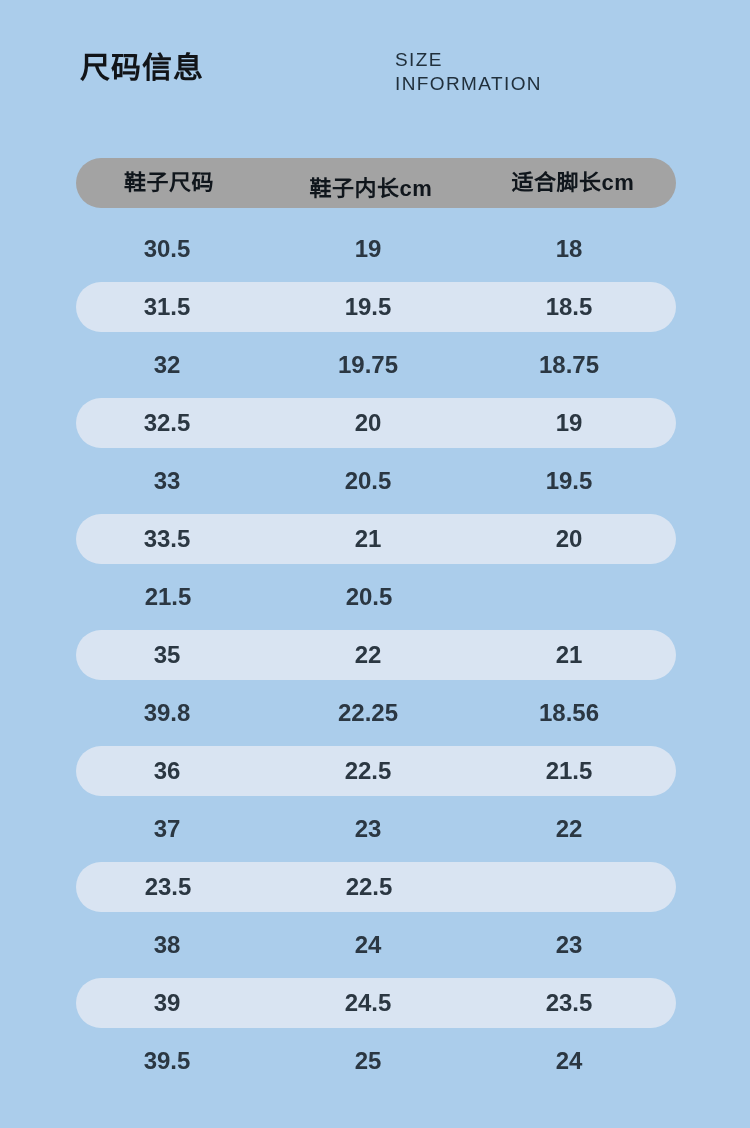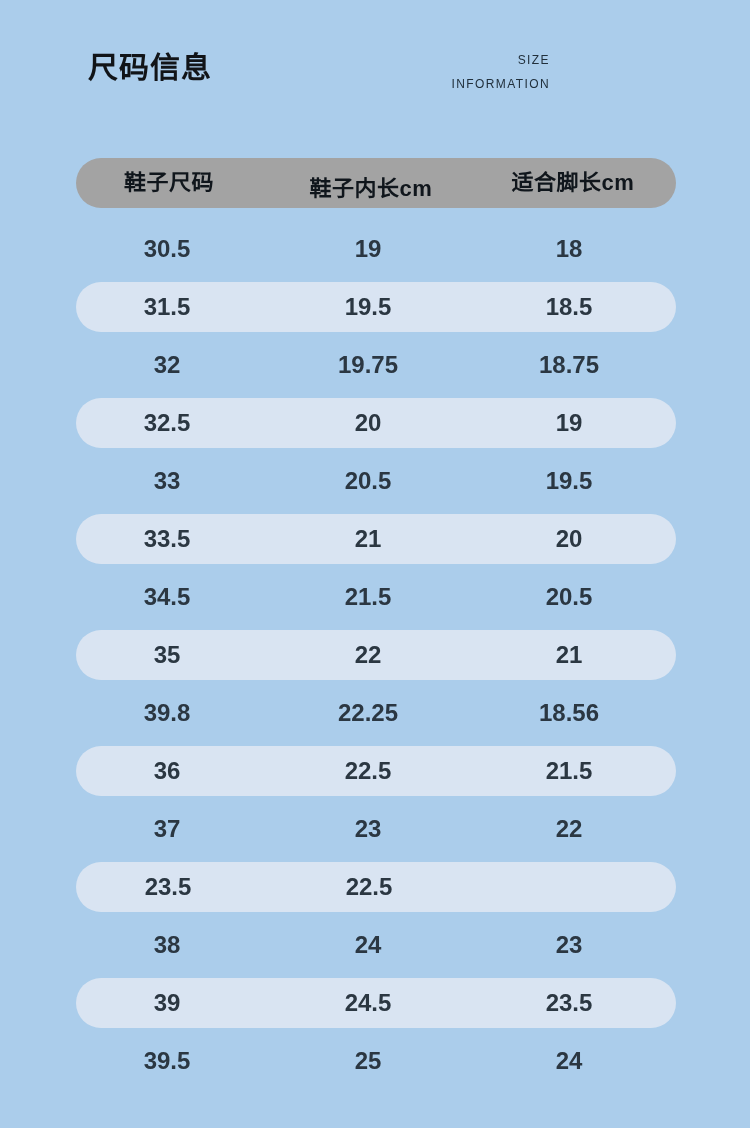--- a/index.html
+++ b/index.html
@@ -20,21 +20,21 @@
     position: relative;
     width: 750px;
     height: 1128px;
     background: #abcdeb;
     box-sizing: border-box;
   }
 
   
   .header {
     position: absolute;
-    left: 12px;
+    left: 4px;
     top: 0;
     width: 612px;
     height: 150px;
   }
 
   .title-cn {
     position: absolute;
     left: 76px;
     top: 50px;
     font-size: 30px;
@@ -42,23 +42,22 @@
     letter-spacing: 1px;
     color: #111418;
     line-height: 1.2;
     white-space: nowrap;
   }
 
   .title-en {
     position: absolute;
     right: 74px;
     top: 48px;
-    text-align: right;
     color: #21303c;
-    font-size: 12px;
+    font-size: 19px;
     letter-spacing: 1.4px;
     line-height: 24px;
   }
   .title-en .en-line {
     display: block;
     white-space: nowrap;
   }
 
   
   .table {
@@ -159,21 +158,20 @@
         <div class="cell c0">33</div>
         <div class="cell c1">20.5</div>
         <div class="cell c2">19.5</div>
       </div>
       <div class="row alt">
         <div class="cell c0">33.5</div>
         <div class="cell c1">21</div>
         <div class="cell c2">20</div>
       </div>
       <div class="row">
-        <div class="cell c0">34.5</div>
         <div class="cell c1">21.5</div>
         <div class="cell c2">20.5</div>
       </div>
       <div class="row alt">
         <div class="cell c0">35</div>
         <div class="cell c1">22</div>
         <div class="cell c2">21</div>
       </div>
       <div class="row">
         <div class="cell c0">39.8</div>

